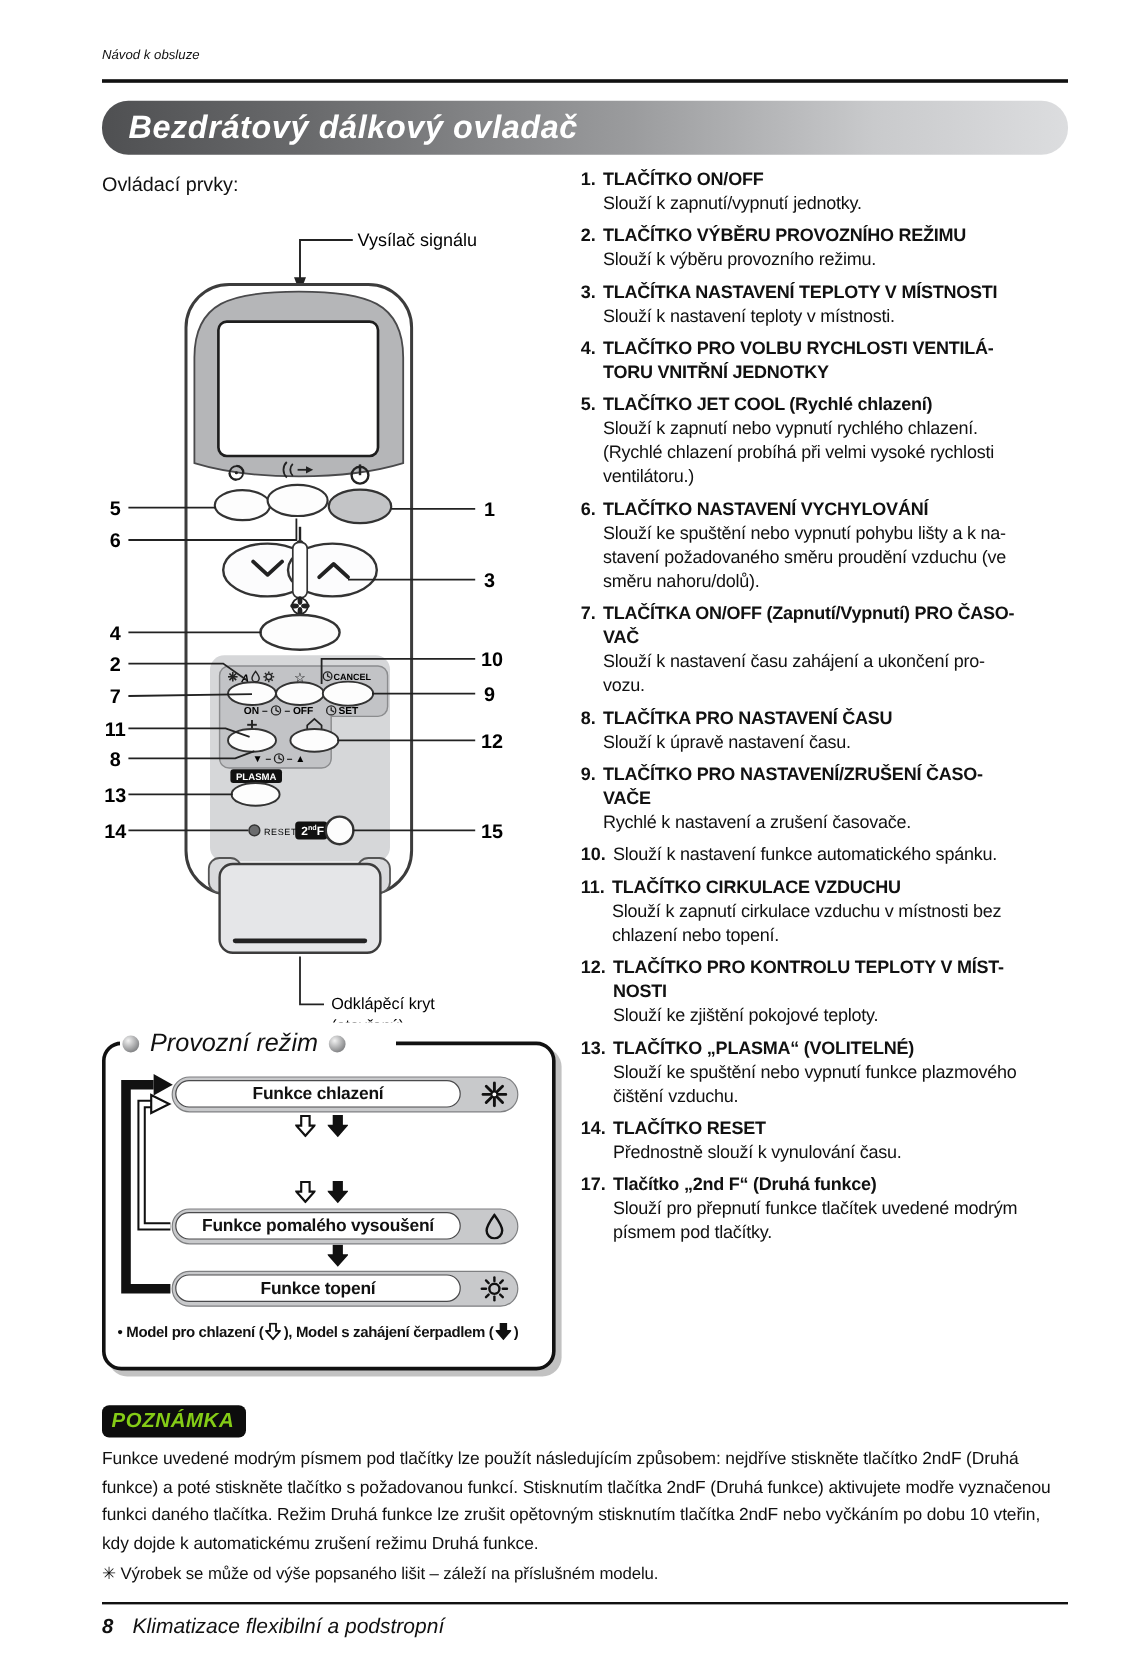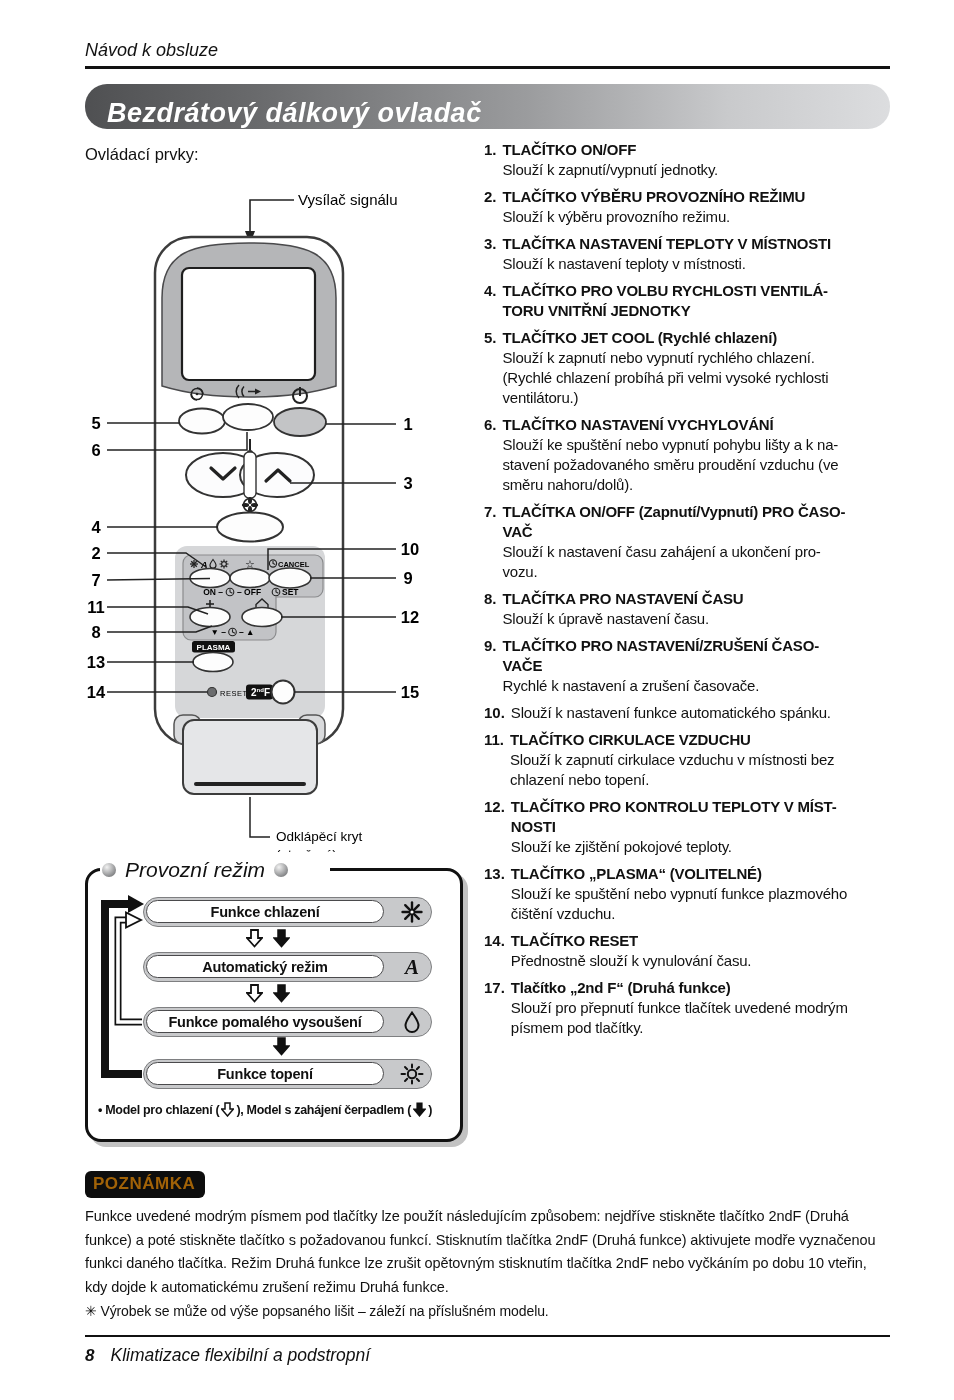--- a/index.html
+++ b/index.html
@@ -1,24 +1,24 @@
 <!DOCTYPE html>
 <html><head>
 <meta charset="utf-8">
 <style>
   html,body{margin:0;padding:0;background:#ffffff;}
   .page{position:relative;width:954px;height:1400px;background:#fff;overflow:hidden;
         font-family:"Liberation Sans","DejaVu Sans",sans-serif;color:#111;}
   .abs{position:absolute;}
   
-  .doc-header{left:85px;top:40px;font-style:italic;font-size:18px;color:#111;}
+  .doc-header{left:85px;top:40px;font-style:italic;font-size:11px;color:#111;}
   .header-rule{left:85px;top:66px;width:805px;height:3px;background:#111;}
   .banner{left:85px;top:84px;width:805px;height:45px;border-radius:22px;
           background:linear-gradient(90deg,#4f5052 0%,#6a6b6d 22%,#9b9c9e 55%,#c9cacc 80%,#dcdddf 100%);
-          display:flex;align-items:flex-end;}
+          display:flex;align-items:center;}
   .banner-text{color:#fff;font-weight:bold;font-style:italic;font-size:27px;padding-left:22px;letter-spacing:.5px;}
   .controls-label{left:85px;top:145px;font-size:16.5px;}
   
   .list{left:484px;top:140px;width:412px;display:flex;flex-direction:column;gap:7px;}
   .item{display:grid;grid-template-columns:max-content 1fr;column-gap:6px;}
   .item .num{font-weight:bold;font-size:15px;line-height:20px;}
   .item .head{font-weight:bold;font-size:15px;line-height:20px;white-space:pre-line;letter-spacing:-.2px;}
   .item .desc{grid-column:2;font-size:15px;line-height:20px;white-space:pre-line;letter-spacing:-.2px;}
   
   .mode-box{left:85px;top:868px;width:372px;height:268px;border:3px solid #111;border-radius:16px;
@@ -33,21 +33,21 @@
               border-radius:12px;display:flex;align-items:center;justify-content:center;
               font-weight:bold;font-size:14.5px;letter-spacing:-.2px;}
   .pill-icon{position:absolute;right:7px;top:50%;transform:translateY(-50%);width:24px;height:24px;
              display:flex;align-items:center;justify-content:center;}
   .auto-a{font-weight:bold;font-style:italic;font-size:21px;font-family:"Liberation Serif","DejaVu Serif",serif;}
   .arrow-pair{position:absolute;display:flex;gap:10px;}
   .mode-note{position:absolute;left:10px;top:231px;width:354px;font-weight:bold;font-size:12.5px;
              display:flex;align-items:center;white-space:nowrap;letter-spacing:-.3px;}
   .mode-note svg{margin:0 2px;}
   
-  .note-badge{left:85px;top:1171px;background:#0d0d0d;color:#a16207;font-weight:bold;
+  .note-badge{left:85px;top:1171px;background:#0d0d0d;color:#84cc16;font-weight:bold;font-style:italic;
               font-size:17px;padding:3px 10px 4px 8px;border-radius:6px;letter-spacing:.5px;}
   .note-text{left:85px;top:1205px;width:810px;font-size:14.5px;line-height:23.5px;white-space:pre-line;letter-spacing:-.1px;}
   .star-note{left:85px;top:1303px;width:810px;font-size:14px;letter-spacing:-.1px;}
   .footer-rule{left:85px;top:1335px;width:805px;height:2px;background:#111;}
   .footer{left:85px;top:1345px;display:flex;align-items:baseline;}
   .footer .pg{font-weight:bold;font-style:italic;font-size:17px;}
   .footer .ttl{font-style:italic;font-size:17.5px;margin-left:16px;}
   svg text{font-family:"Liberation Sans","DejaVu Sans",sans-serif;}
 </style>
 </head>
@@ -355,24 +355,20 @@
           </svg>
       </span>
     </div>
     <div class="arrow-pair" style="left:158px;top:58px;">
       <svg width="17" height="19" viewBox="0 0 17 19">
           <polygon points="5,1 12,1 12,9 16,9 8.5,17.5 1,9 5,9" fill="#fff" stroke="#111" stroke-width="1.8"></polygon>
         </svg>
       <svg width="17" height="19" viewBox="0 0 17 19">
           <polygon points="5,1 12,1 12,9 16,9 8.5,17.5 1,9 5,9" fill="#111" stroke="#111" stroke-width="1.5"></polygon>
         </svg>
-    </div>
-    <div class="pill" style="top:81px;">
-      <div class="pill-inner">Automatický režim</div>
-      <span class="pill-icon auto-a">A</span>
     </div>
     <div class="arrow-pair" style="left:158px;top:113px;">
       <svg width="17" height="19" viewBox="0 0 17 19">
           <polygon points="5,1 12,1 12,9 16,9 8.5,17.5 1,9 5,9" fill="#fff" stroke="#111" stroke-width="1.8"></polygon>
         </svg>
       <svg width="17" height="19" viewBox="0 0 17 19">
           <polygon points="5,1 12,1 12,9 16,9 8.5,17.5 1,9 5,9" fill="#111" stroke="#111" stroke-width="1.5"></polygon>
         </svg>
     </div>
     <div class="pill" style="top:136px;">

